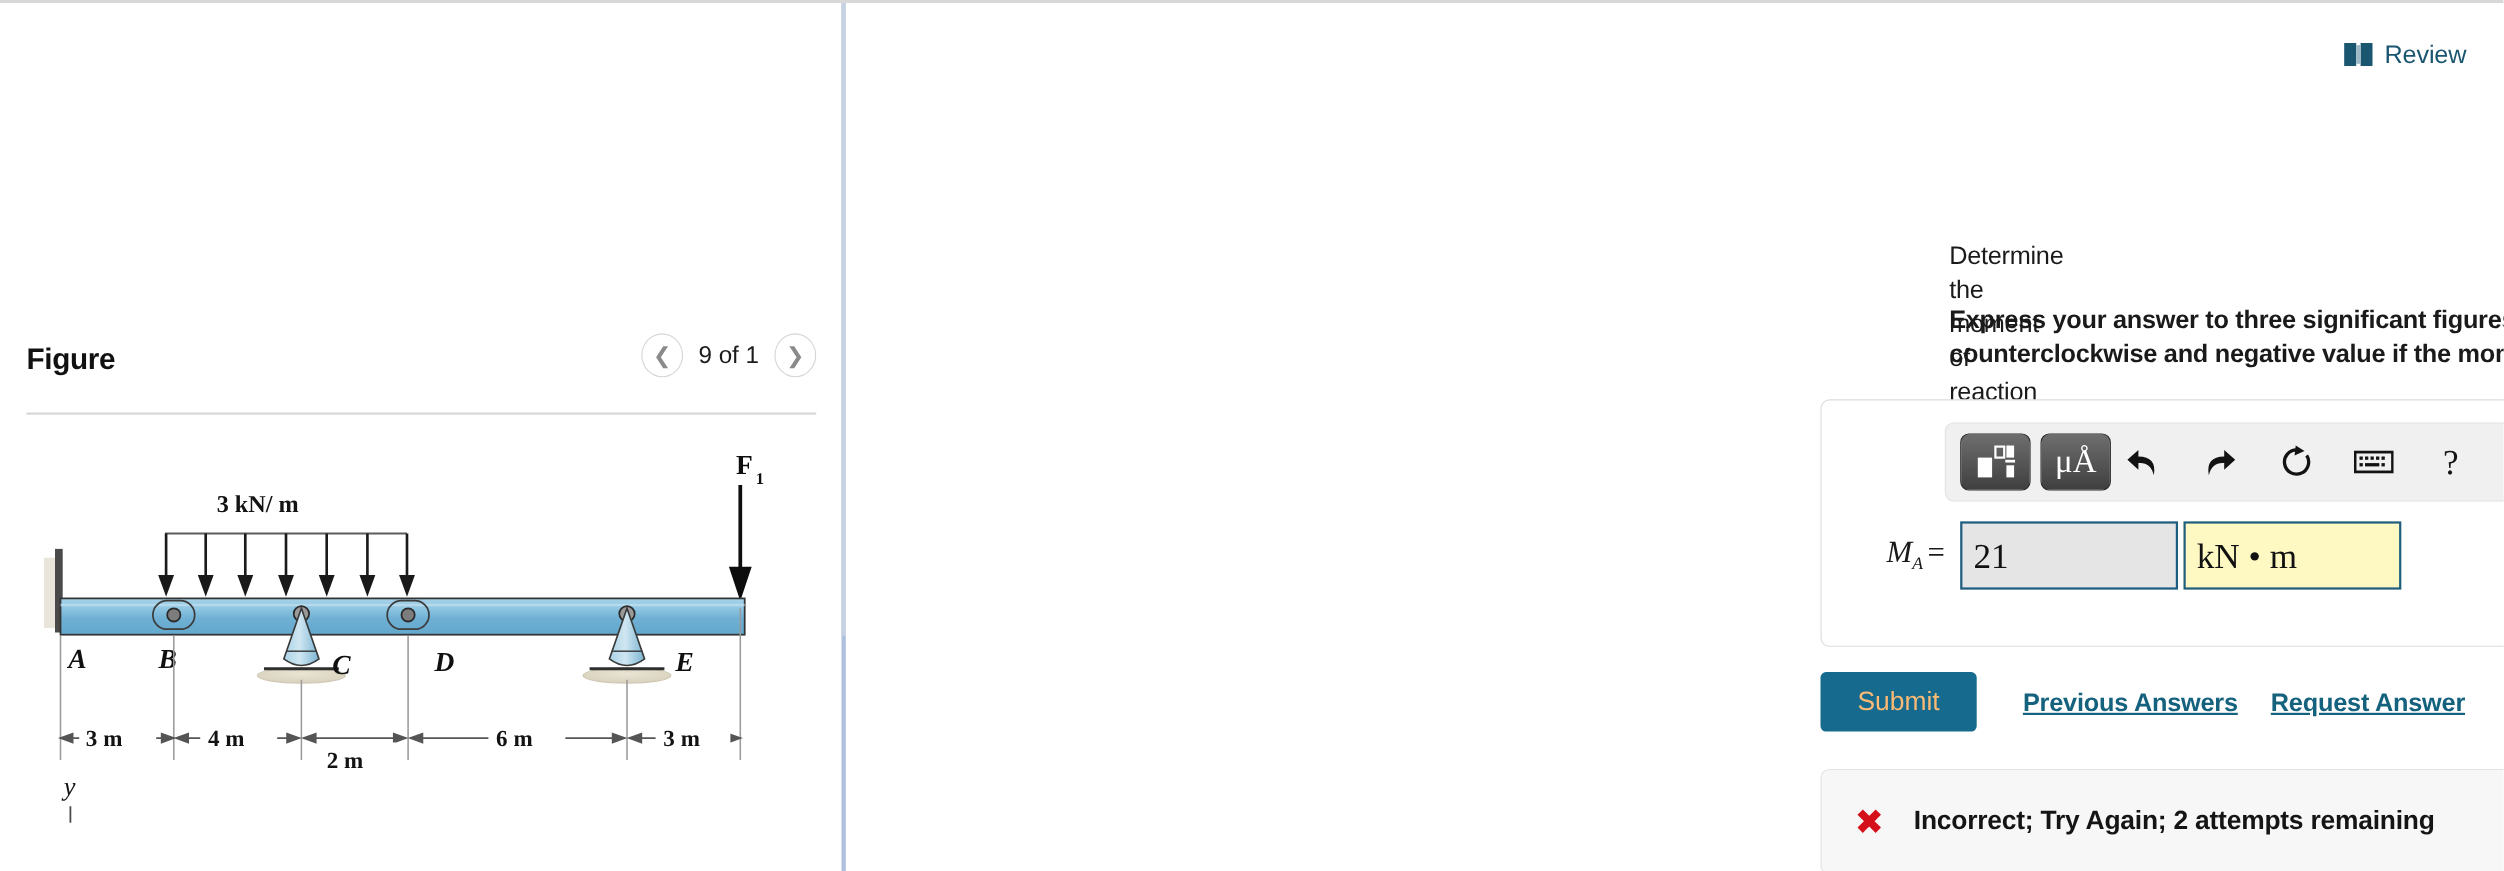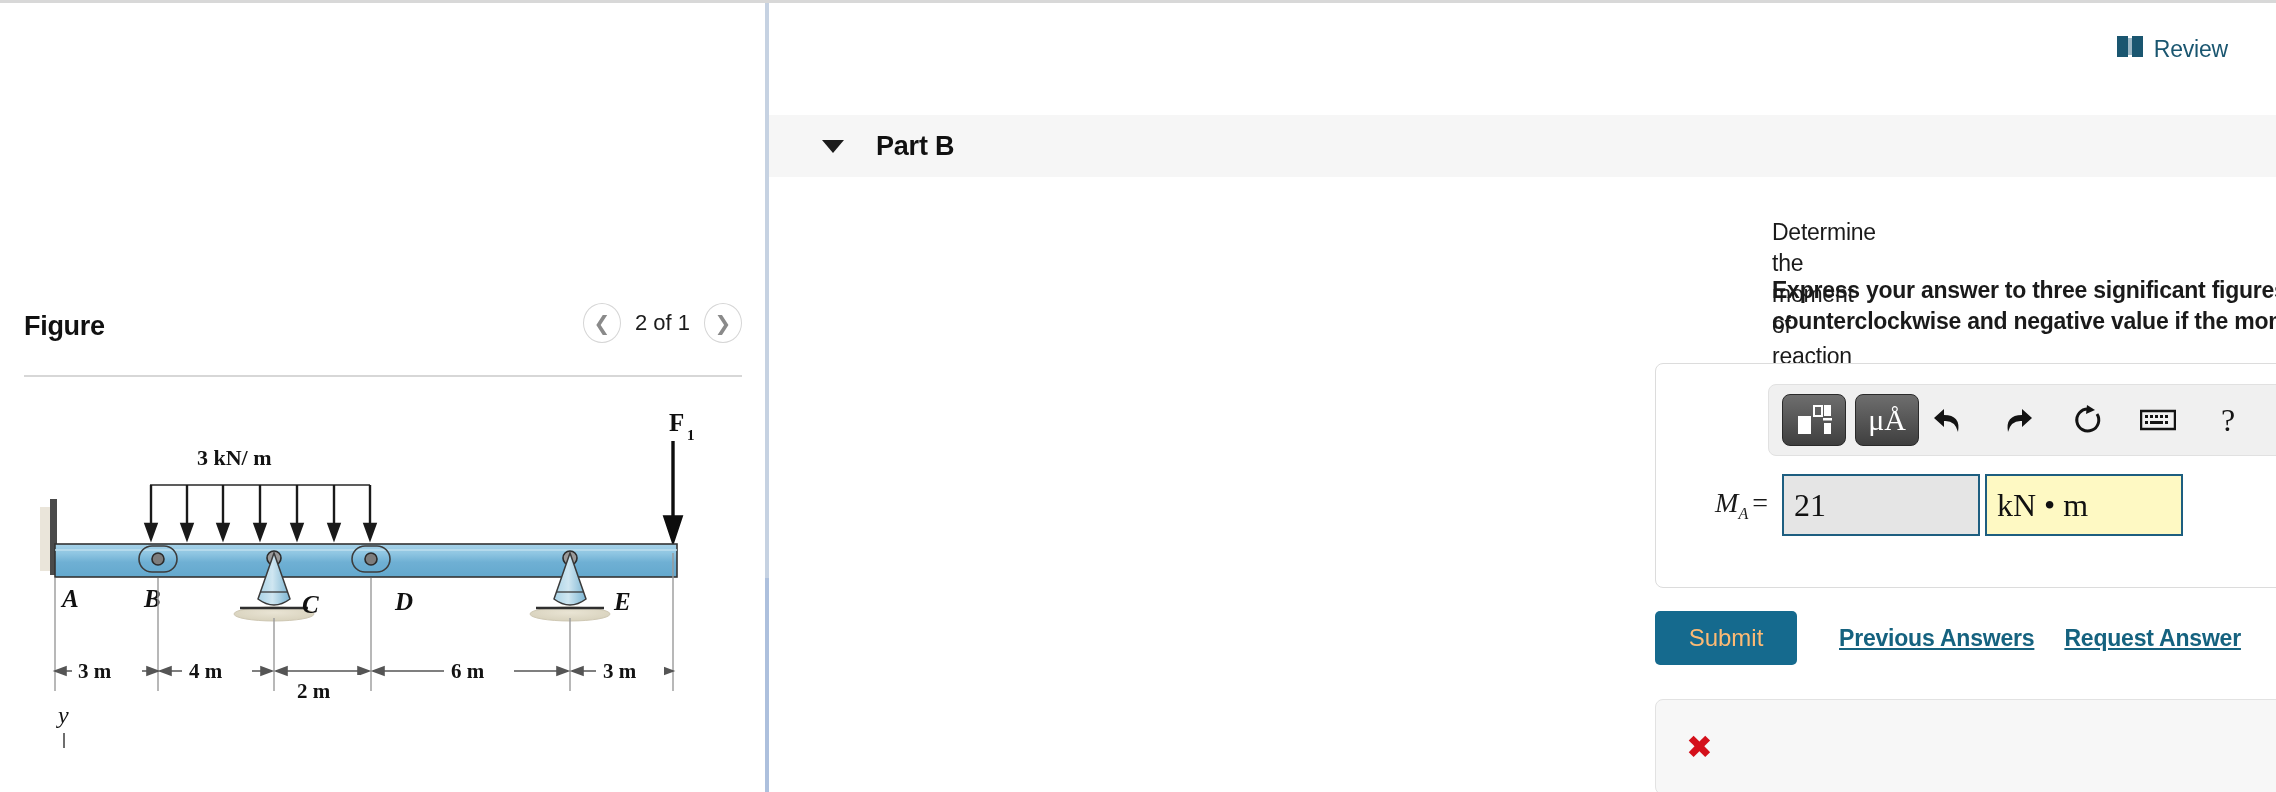--- a/index.html
+++ b/index.html
@@ -107,22 +107,22 @@
 
   
   .right-panel {
     position: absolute;
     left: 769px; top: 0;
     width: 1507px; height: 792px;
     background: #fff;
   }
   .review-row {
     position: absolute;
-    right: 48px; top: 33px;
-    display: flex; gap: 11px;
+    right: 34px; top: 33px;
+    display: flex; align-items: center; gap: 11px;
     cursor: pointer;
   }
   .book-icon { width: 26px; height: 21px; display:block; }
   .review-label {
     font-size: 23px; color: #1a5670;
     letter-spacing: -0.2px;
   }
 
   .part-header {
     position: absolute;
@@ -277,21 +277,21 @@
 
 <div class="page">
 
   <div class="left-panel">
 
 
     <div class="figure-header">
       <div class="figure-title">Figure</div>
       <div class="pager">
         <div class="pager-btn">❮</div>
-        <div class="pager-label">2 of 1</div>
+        <div class="pager-label">9 of 1</div>
         <div class="pager-btn">❯</div>
       </div>
     </div>
     <div class="figure-rule"></div>
 
     <div class="figure-canvas">
       <svg width="740" height="392" viewBox="0 0 740 392">
         <defs>
           <linearGradient id="beamGrad" x1="0" y1="0" x2="0" y2="1">
             <stop offset="0%" stop-color="#a7d2e8"></stop>
@@ -452,24 +452,20 @@
 
     <div class="review-row">
       <svg class="book-icon" viewBox="0 0 26 21">
         <rect x="0" y="0" width="11" height="21" fill="#1a5670"></rect>
         <rect x="15" y="0" width="11" height="21" fill="#1a5670"></rect>
         <rect x="11" y="2" width="4" height="17" fill="#9db8c6"></rect>
       </svg>
       <span class="review-label">Review</span>
     </div>
 
-    <div class="part-header">
-      <div class="part-caret"></div>
-      <div class="part-title">Part B</div>
-    </div>
 
     <div class="prompt">
       <div class="prompt-line" id="prompt-determine">
         <span>Determine the moment of reaction at </span><span class="mathit">A</span><span>.</span>
       </div>
       <div class="prompt-line" id="prompt-express">Express your answer to three significant figures and include the appropriate units. Enter positive value if the moment is counterclockwise and negative value if the moment is clockwise.</div>
     </div>
 
     <div class="answer-box">
 
@@ -536,15 +532,16 @@
     </div>
 
     <div class="action-row">
       <button class="submit-btn">Submit</button>
       <span class="link-action">Previous Answers</span>
       <span class="link-action second">Request Answer</span>
     </div>
 
     <div class="feedback-box">
       <span class="x-mark">✖</span>
+      <span class="feedback-text">Incorrect; Try Again; 2 attempts remaining</span>
     </div>
   </div>
 </div>
 
 </body></html>

